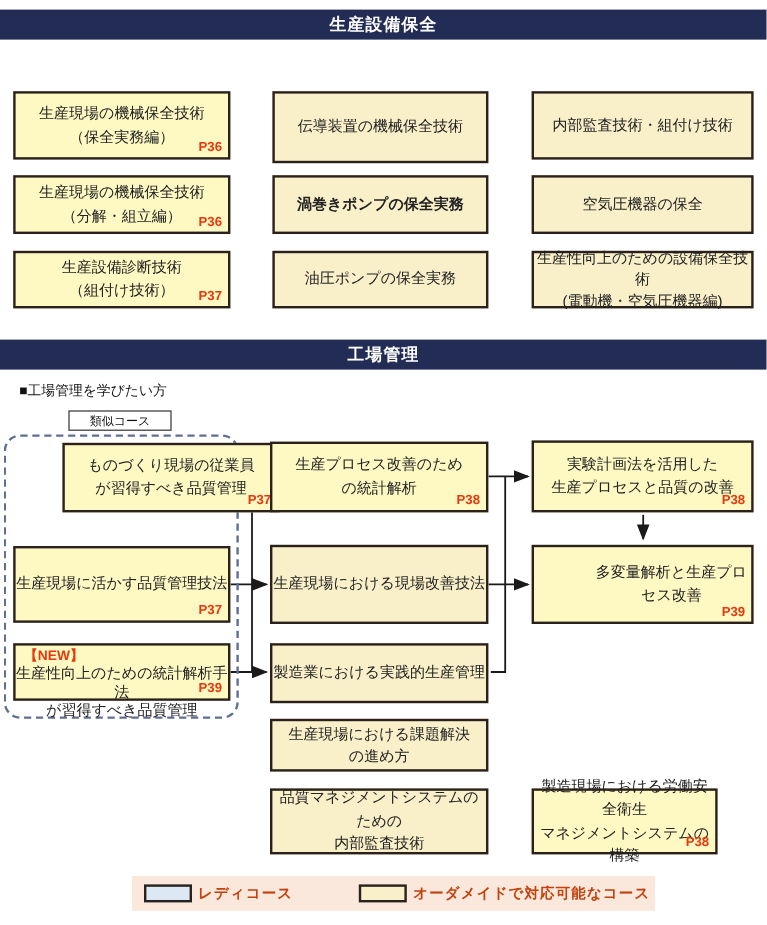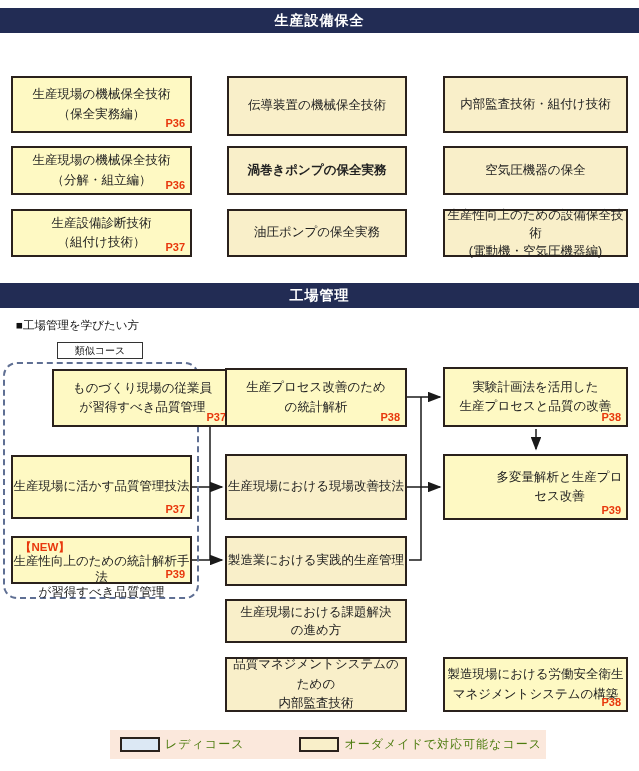--- a/index.html
+++ b/index.html
@@ -58,27 +58,27 @@
   #s2l3{left:11px;top:536px;width:181px;height:48px;justify-content:flex-start;padding-top:16px;line-height:1.25;}
   
   #s2m1{left:225px;top:368px;width:182px;height:59px;}
   #s2m2{left:225px;top:454px;width:182px;height:66px;}
   #s2m3{left:225px;top:536px;width:182px;height:50px;}
   #s2m4{left:225px;top:599px;width:182px;height:44px;line-height:1.45;}
   #s2m5{left:225px;top:657px;width:182px;height:55px;}
   
   #s2r1{left:443px;top:367px;width:185px;height:60px;}
   #s2r2{left:443px;top:454px;width:185px;height:66px;padding-left:48px;}
-  #s2r3{left:443px;top:657px;width:185px;height:55px;}
+  #s2r3{left:443px;top:657px;width:155px;height:55px;}
   
   #connectors{position:absolute;left:0;top:0;width:639px;height:771px;pointer-events:none;}
   
   #legend{
     position:absolute;left:110px;top:730px;width:436px;height:29px;background:#fbe8dc;
-    display:flex;align-items:center;font-size:12px;color:#4d7c0f;
+    display:flex;align-items:center;font-size:12px;color:#c2410c;font-weight:bold;
   }
   .swatch{width:40px;height:15px;border:2px solid #2a211c;box-sizing:border-box;flex:0 0 auto;}
   .swatch.ready{background:#dce8f4;margin-left:10px;}
   .swatch.custom{background:#f9efc9;margin-left:55px;}
   .legend-label{margin-left:5px;letter-spacing:1px;}
 </style>
 </head>
 <body>
 
 <div id="page">

